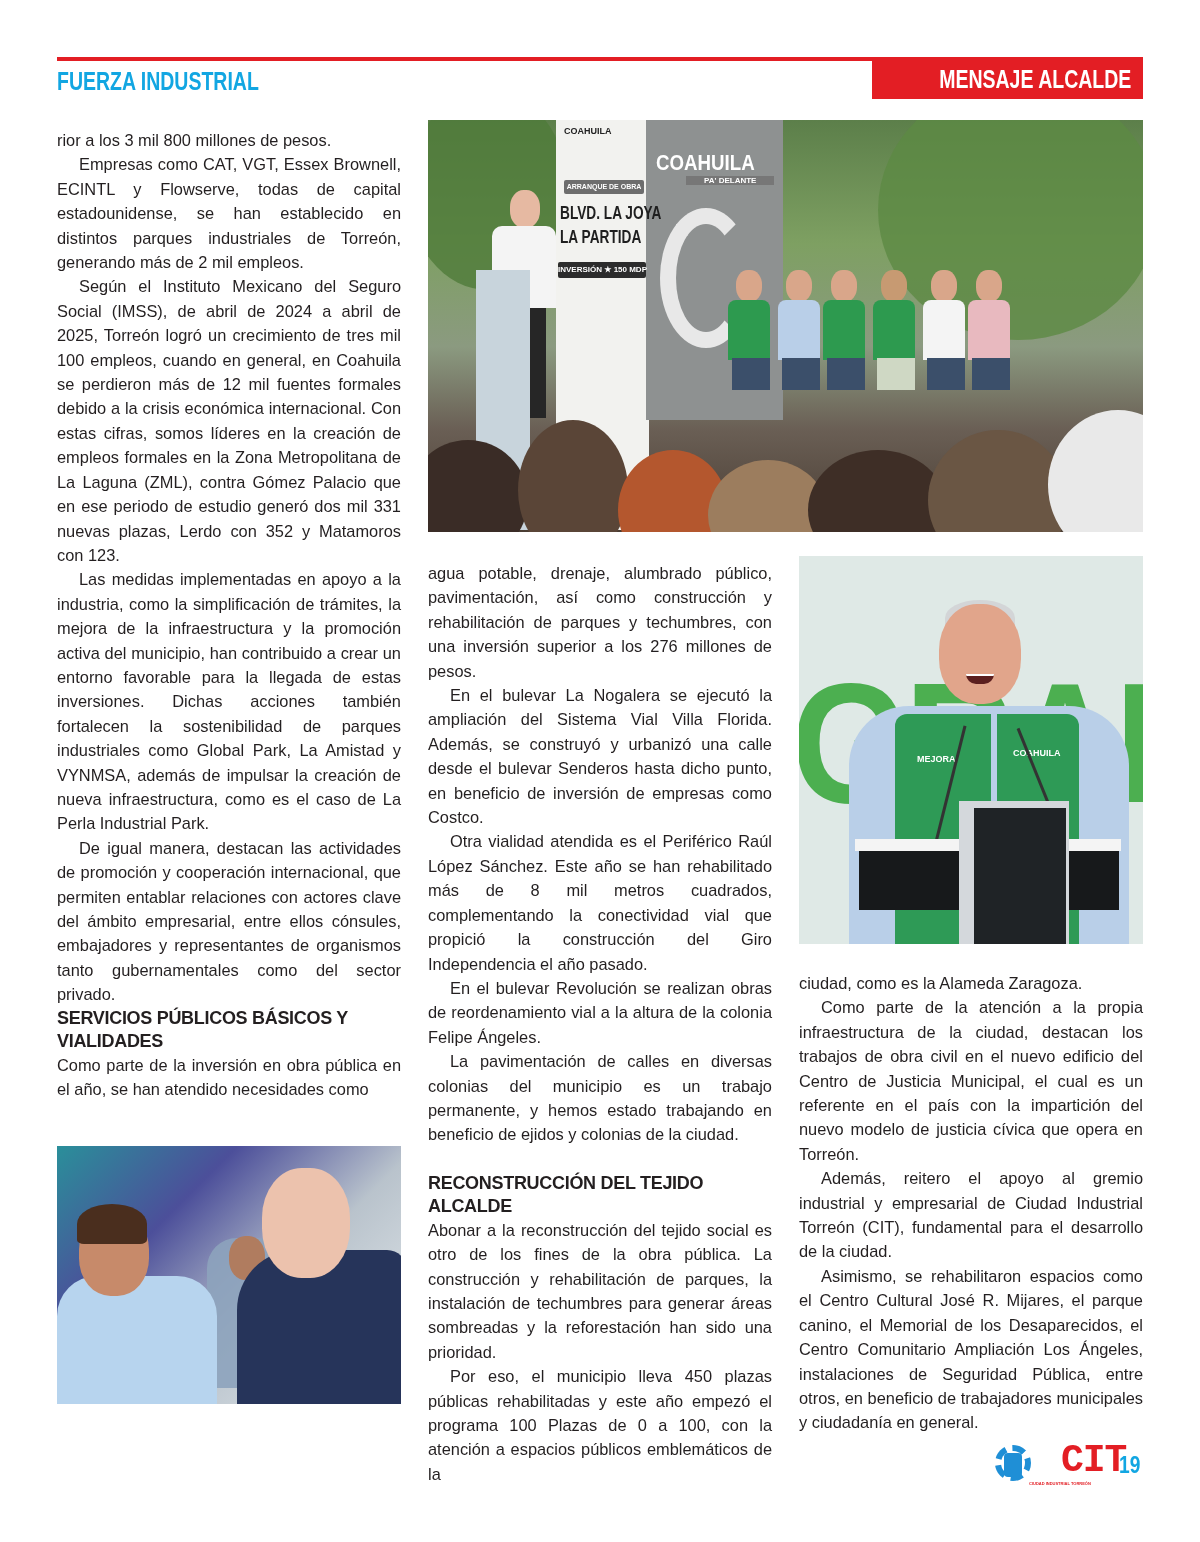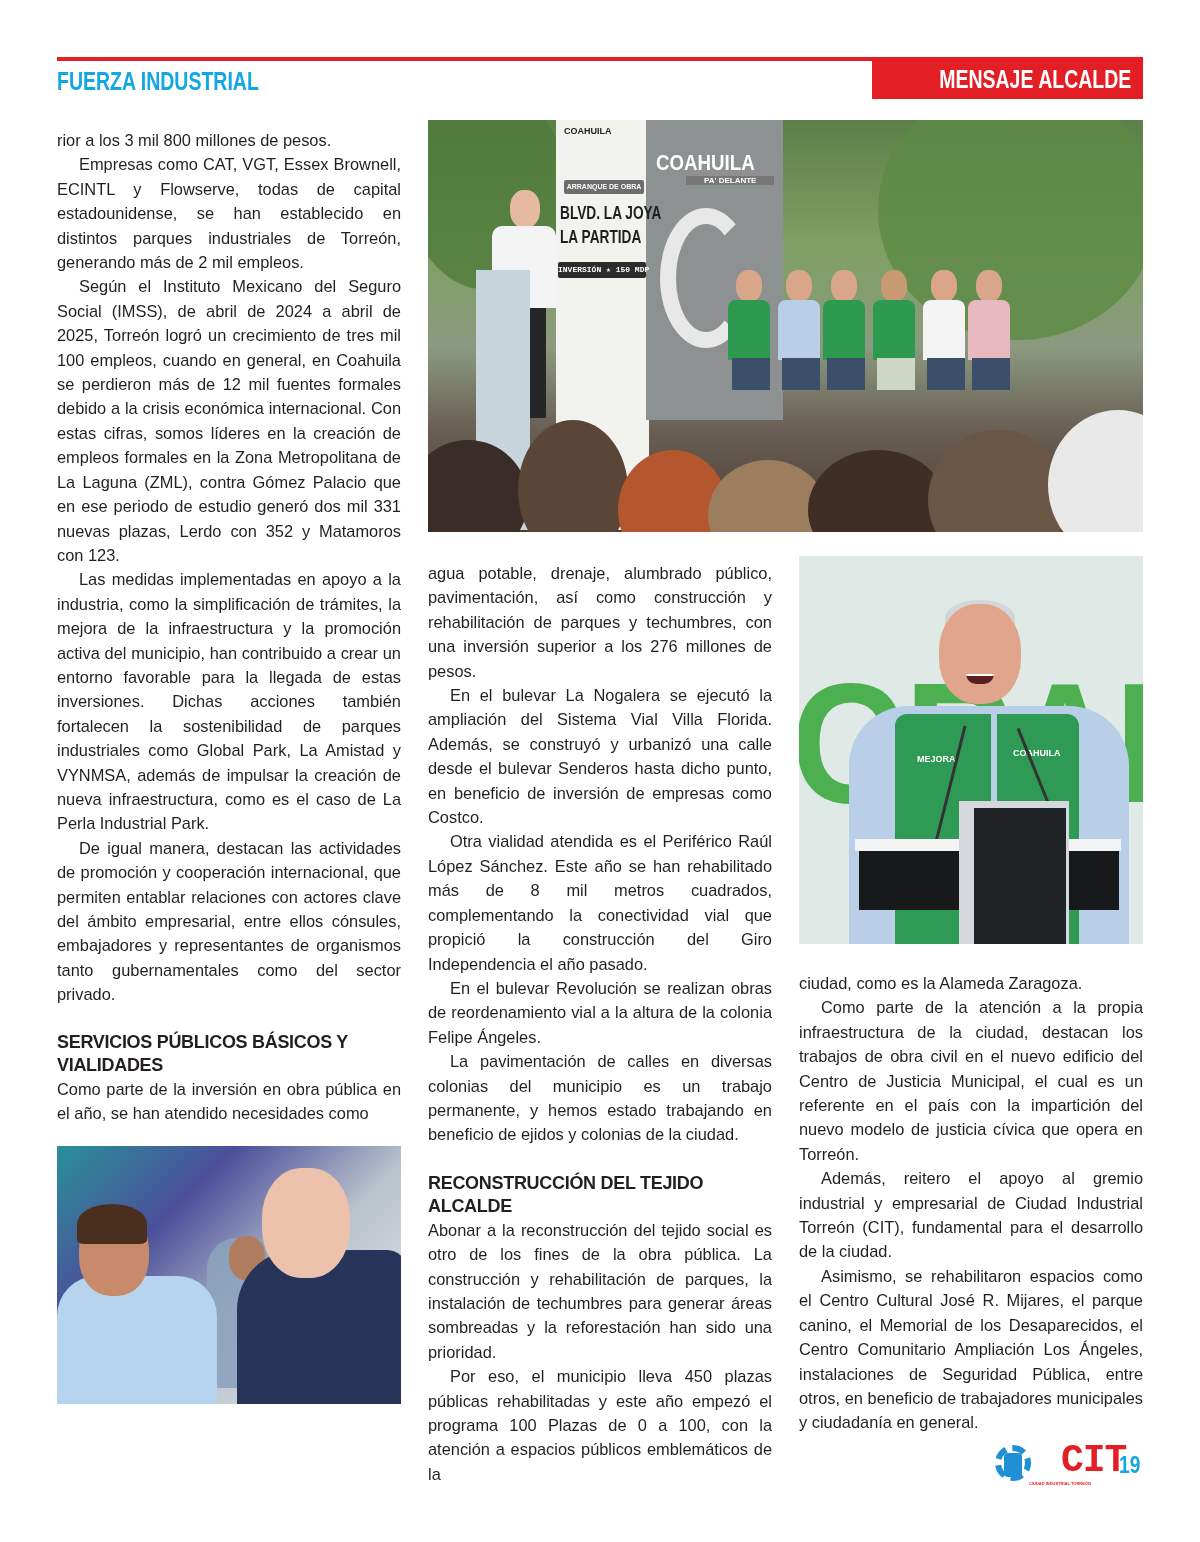--- a/index.html
+++ b/index.html
@@ -11,37 +11,37 @@
   .section-right-box { position: absolute; left: 872px; top: 57px; width: 271px; height: 42px; background: #e31e24; }
   .section-right { position: absolute; right: 12px; top: 7px; font-weight: 700; font-size: 25px; color: #ffffff; transform: scaleX(0.78); transform-origin: right top; line-height: 30px; white-space: nowrap; }
 
   .col { position: absolute; font-family: "Liberation Sans", sans-serif; font-size: 16.4px; line-height: 24.4px; color: #231f20; text-align: justify; }
   .col p { text-indent: 0; }
   .col p.ind { text-indent: 22px; }
   .col1 { left: 57px; top: 128px; width: 344px; }
   .col2 { left: 428px; top: 561px; width: 344px; }
   .col3 { left: 799px; top: 971px; width: 344px; }
   .heading { font-weight: 700; font-size: 18px; line-height: 23px; text-align: left; color: #231f20; letter-spacing: -0.3px; }
-  .h1 { margin-top: 24px; }
+  .h1 { }
   .h2 { margin-top: 25px; }
 
   .photo { position: absolute; overflow: hidden; }
   .photo1 { left: 428px; top: 120px; width: 715px; height: 412px; background: linear-gradient(180deg, #5c7f4a 0%, #7ea062 30%, #8b9a80 55%, #6a5f55 75%, #4a3d33 100%); }
   .photo2 { left: 799px; top: 556px; width: 344px; height: 388px; background: #dfe9e6; }
   .photo3 { left: 57px; top: 1146px; width: 344px; height: 258px; background: linear-gradient(135deg, #2a8f9a 0%, #4c4f9a 30%, #b9c3cc 60%, #e7ecef 100%); }
 
   
   .p1-tree { position: absolute; border-radius: 50%; background: #4f7a3a; opacity: 0.8; }
   .p1-banner-white { position: absolute; left: 128px; top: 0; width: 93px; height: 410px; background: #f2f2ef; }
   .p1-banner-gray { position: absolute; left: 218px; top: 0; width: 137px; height: 300px; background: #8e9191; }
   .p1-banner-text { position: absolute; font-weight: 700; color: #1f1f1f; text-align: center; white-space: nowrap; }
   .p1-b-arranque { left: 136px; top: 60px; width: 80px; height: 14px; background: #6d6d6d; color: #fff; font-size: 7px; line-height: 14px; border-radius: 2px; }
   .p1-b-blvd { left: 132px; top: 82px; width: 90px; font-size: 19px; line-height: 22px; transform: scaleX(0.72); transform-origin: left top; width: 125px; text-align: left; }
   .p1-b-partida { left: 132px; top: 106px; font-size: 19px; line-height: 22px; transform: scaleX(0.72); transform-origin: left top; width: 125px; text-align: left; }
-  .p1-b-inversion { left: 130px; top: 142px; width: 88px; height: 16px; background: #2c2c2c; color: #fff; font-size: 8px; line-height: 16px; border-radius: 2px; font-family: Liberation Mono, monospace; }
+  .p1-b-inversion { left: 130px; top: 142px; width: 88px; height: 16px; background: #2c2c2c; color: #fff; font-size: 8px; line-height: 16px; border-radius: 2px; }
   .p1-b-coahuila-small { left: 136px; top: 6px; font-size: 9px; color: #222; }
   .p1-b-coahuila { left: 228px; top: 30px; font-size: 22px; color: #ffffff; transform: scaleX(0.85); transform-origin: left top; }
   .p1-b-padelante { left: 258px; top: 56px; font-size: 8px; color: #ffffff; background: #777; padding: 0 18px; }
   .p1-c-logo { position: absolute; left: 232px; top: 88px; width: 92px; height: 140px; border: 16px solid #e8e8e8; border-right-color: transparent; border-radius: 50%; }
   .p1-speaker { position: absolute; left: 60px; top: 70px; width: 70px; height: 240px; }
   .p1-head { position: absolute; left: 22px; top: 0; width: 30px; height: 38px; border-radius: 45%; background: #e6b9a2; }
   .p1-shirt { position: absolute; left: 4px; top: 36px; width: 64px; height: 82px; background: #f4f4f4; border-radius: 10px 10px 0 0; }
   .p1-pants { position: absolute; left: 12px; top: 118px; width: 46px; height: 110px; background: #262626; }
   .p1-podium { position: absolute; left: 48px; top: 150px; width: 54px; height: 260px; background: #c8d4dc; }
   .p1-seated { position: absolute; top: 150px; width: 42px; height: 120px; }

